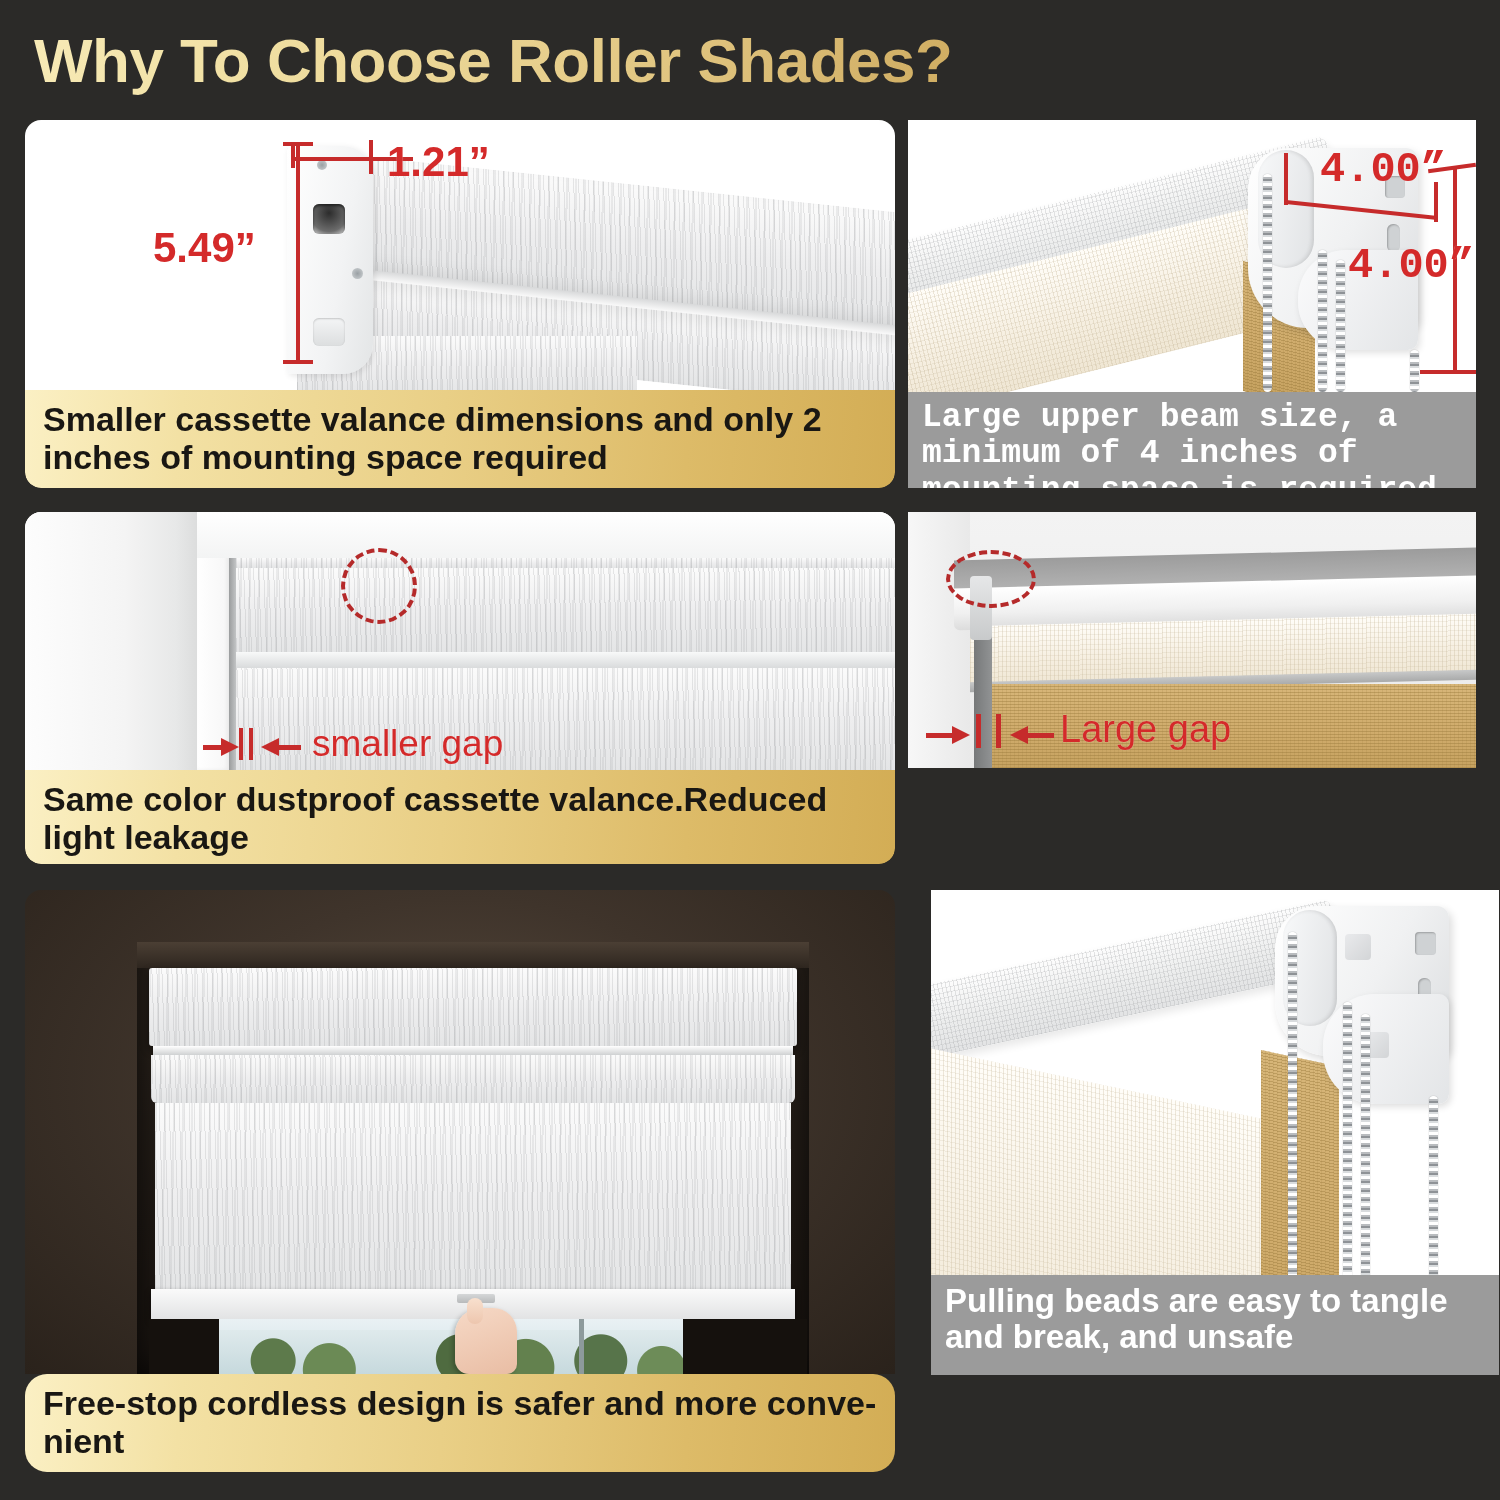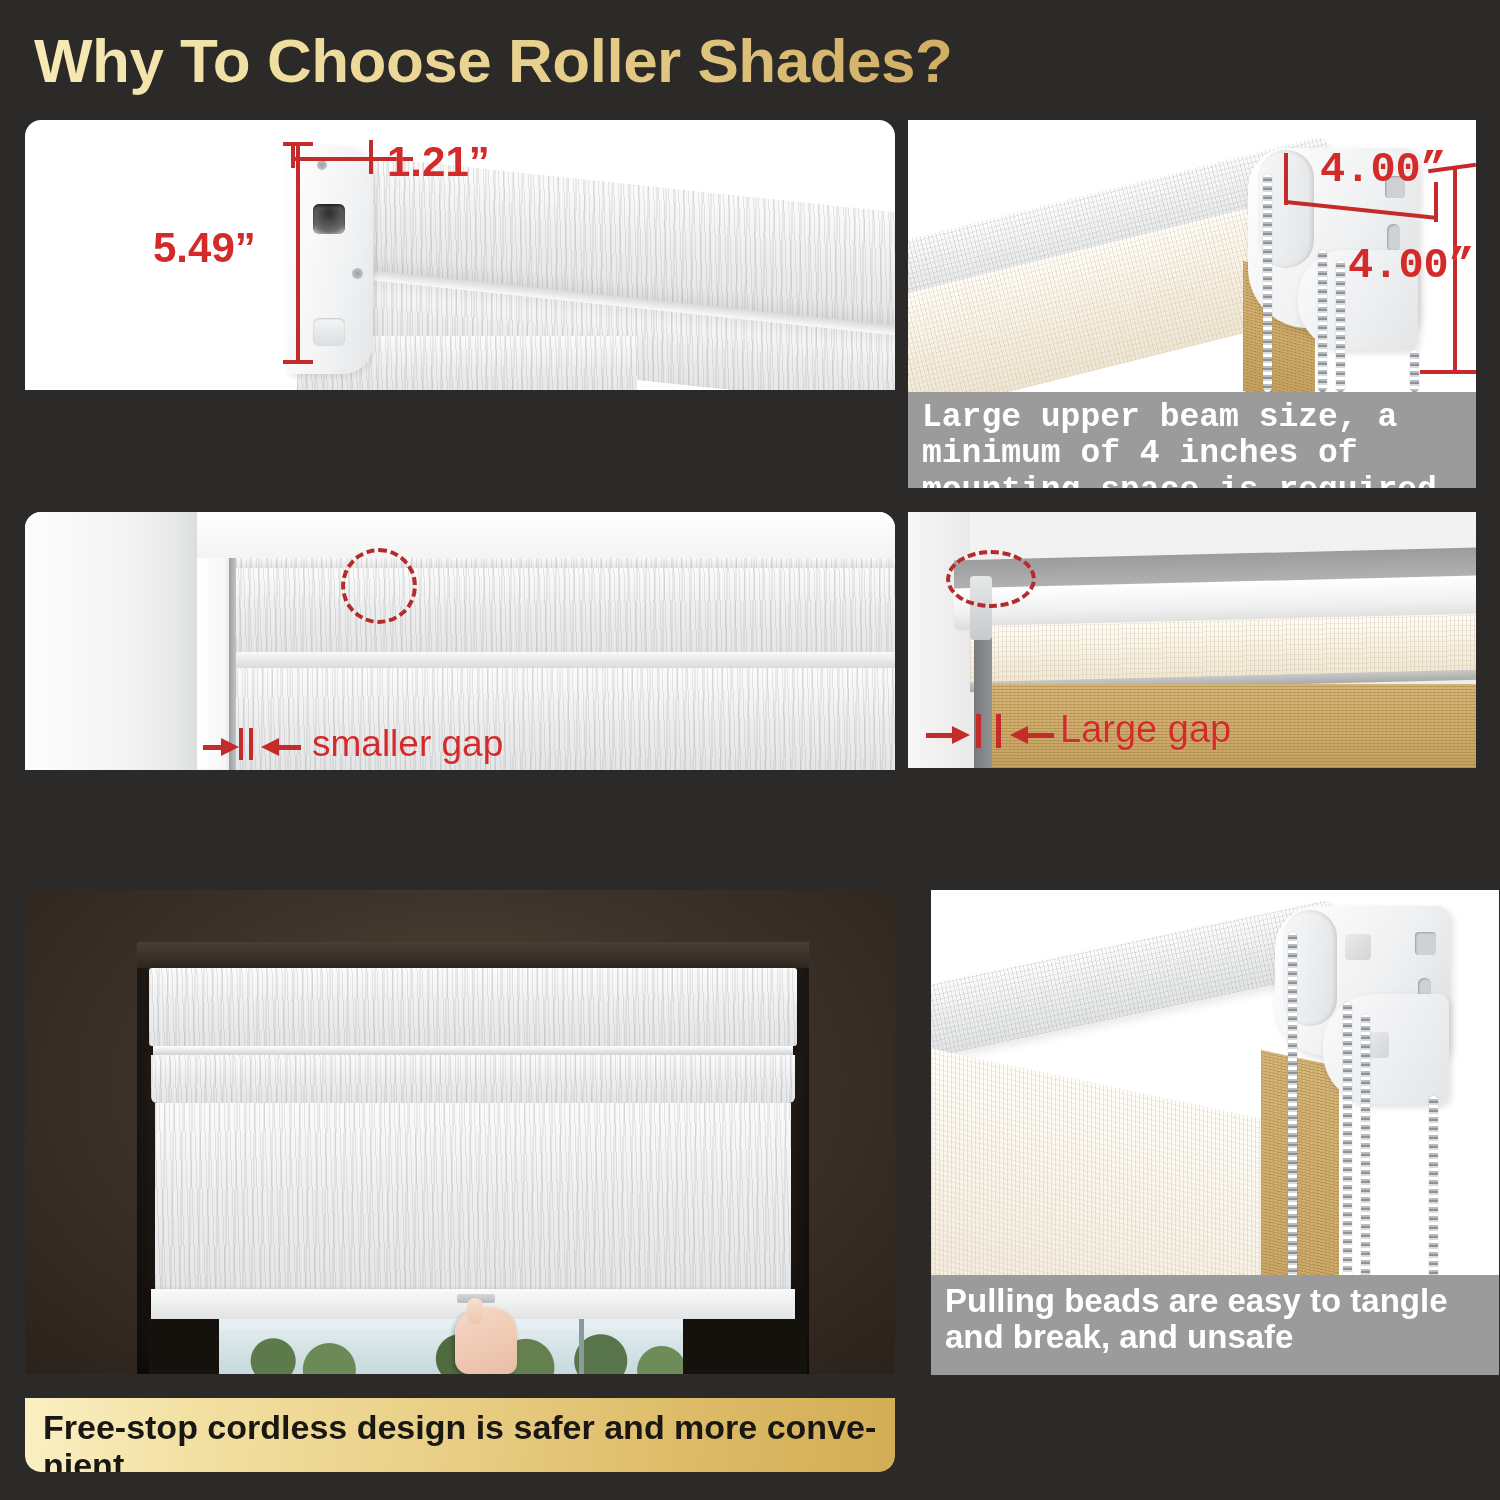--- a/index.html
+++ b/index.html
@@ -140,20 +140,23 @@
     <div class="dimline" style="left:266px;top:22px;width:4px;height:26px;"></div>
     <div class="dimline" style="left:344px;top:20px;width:4px;height:34px;"></div>
     <div class="dimtxt" style="left:362px;top:18px;font-size:42px;">1.21”</div>
 
     <div class="dimline" style="left:271px;top:22px;width:4px;height:222px;"></div>
     <div class="dimline" style="left:258px;top:22px;width:30px;height:4px;"></div>
     <div class="dimline" style="left:258px;top:240px;width:30px;height:4px;"></div>
     <div class="dimtxt" style="left:128px;top:104px;font-size:42px;">5.49”</div>
   </div>
 
+  <div class="cap gold" style="height:98px;">
+    <span>Smaller cassette valance dimensions and only 2 inches of mounting space required</span>
+  </div>
 </div>
 
 <div class="panel right row1">
   <div class="art" style="height:272px;">
     <div class="white-bg"></div>
 
     <div class="weave-white" style="position:absolute;left:-30px;top:128px;width:470px;height:74px;
                 transform:rotate(-14deg);transform-origin:left center;
                 border-radius:10px;box-shadow:0 6px 10px rgba(0,0,0,.08);"></div>
 
@@ -229,20 +232,23 @@
                 border-top:9px solid transparent;border-bottom:9px solid transparent;border-left:18px solid #c62b2b;"></div>
     <div class="dimline" style="left:178px;top:233px;width:22px;height:5px;"></div>
     <div class="dimline" style="left:214px;top:216px;width:4px;height:32px;"></div>
     <div class="dimline" style="left:224px;top:216px;width:4px;height:32px;"></div>
     <div style="position:absolute;left:236px;top:226px;width:0;height:0;
                 border-top:9px solid transparent;border-bottom:9px solid transparent;border-right:18px solid #c62b2b;"></div>
     <div class="dimline" style="left:254px;top:233px;width:22px;height:5px;"></div>
     <div class="dimtxt" style="left:287px;top:211px;font-size:37px;font-weight:normal;">smaller gap</div>
   </div>
 
+  <div class="cap gold" style="height:94px;">
+    <span>Same color dustproof cassette valance.Reduced light leakage</span>
+  </div>
 </div>
 
 <div class="panel right row2">
   <div class="art" style="height:256px;">
     <div style="position:absolute;inset:0;background:linear-gradient(180deg,#f3f3f3,#eaeaea);"></div>
 
     <div style="position:absolute;left:0;top:0;width:62px;height:100%;
                 background:linear-gradient(90deg,#f7f7f7,#e9e9e9);"></div>
 
     <div style="position:absolute;left:46px;top:42px;width:522px;height:34px;
@@ -322,21 +328,21 @@
     <div style="position:absolute;left:658px;top:429px;width:124px;height:55px;background:#15110d;"></div>
 
     <div style="position:absolute;left:430px;top:418px;width:62px;height:66px;
                 background:linear-gradient(160deg,#f6d9c6,#e9bda4);
                 border-radius:26px 24px 10px 14px;
                 box-shadow:-2px 2px 5px rgba(0,0,0,.25);"></div>
     <div style="position:absolute;left:442px;top:408px;width:16px;height:26px;border-radius:8px;
                 background:linear-gradient(180deg,#f8e0ce,#edc6ae);"></div>
   </div>
 
-  <div class="cap gold" style="height:74px;">
+  <div class="cap gold" style="height:98px;border-radius:22px;">
     <span>Free-stop cordless design is safer and more conve-nient</span>
   </div>
 </div>
 
 <div class="panel right row3">
   <div class="art" style="height:482px;">
     <div class="white-bg"></div>
 
     <div class="weave-white" style="position:absolute;left:-34px;top:102px;width:450px;height:72px;
                 transform:rotate(-12deg);transform-origin:left center;border-radius:8px;

